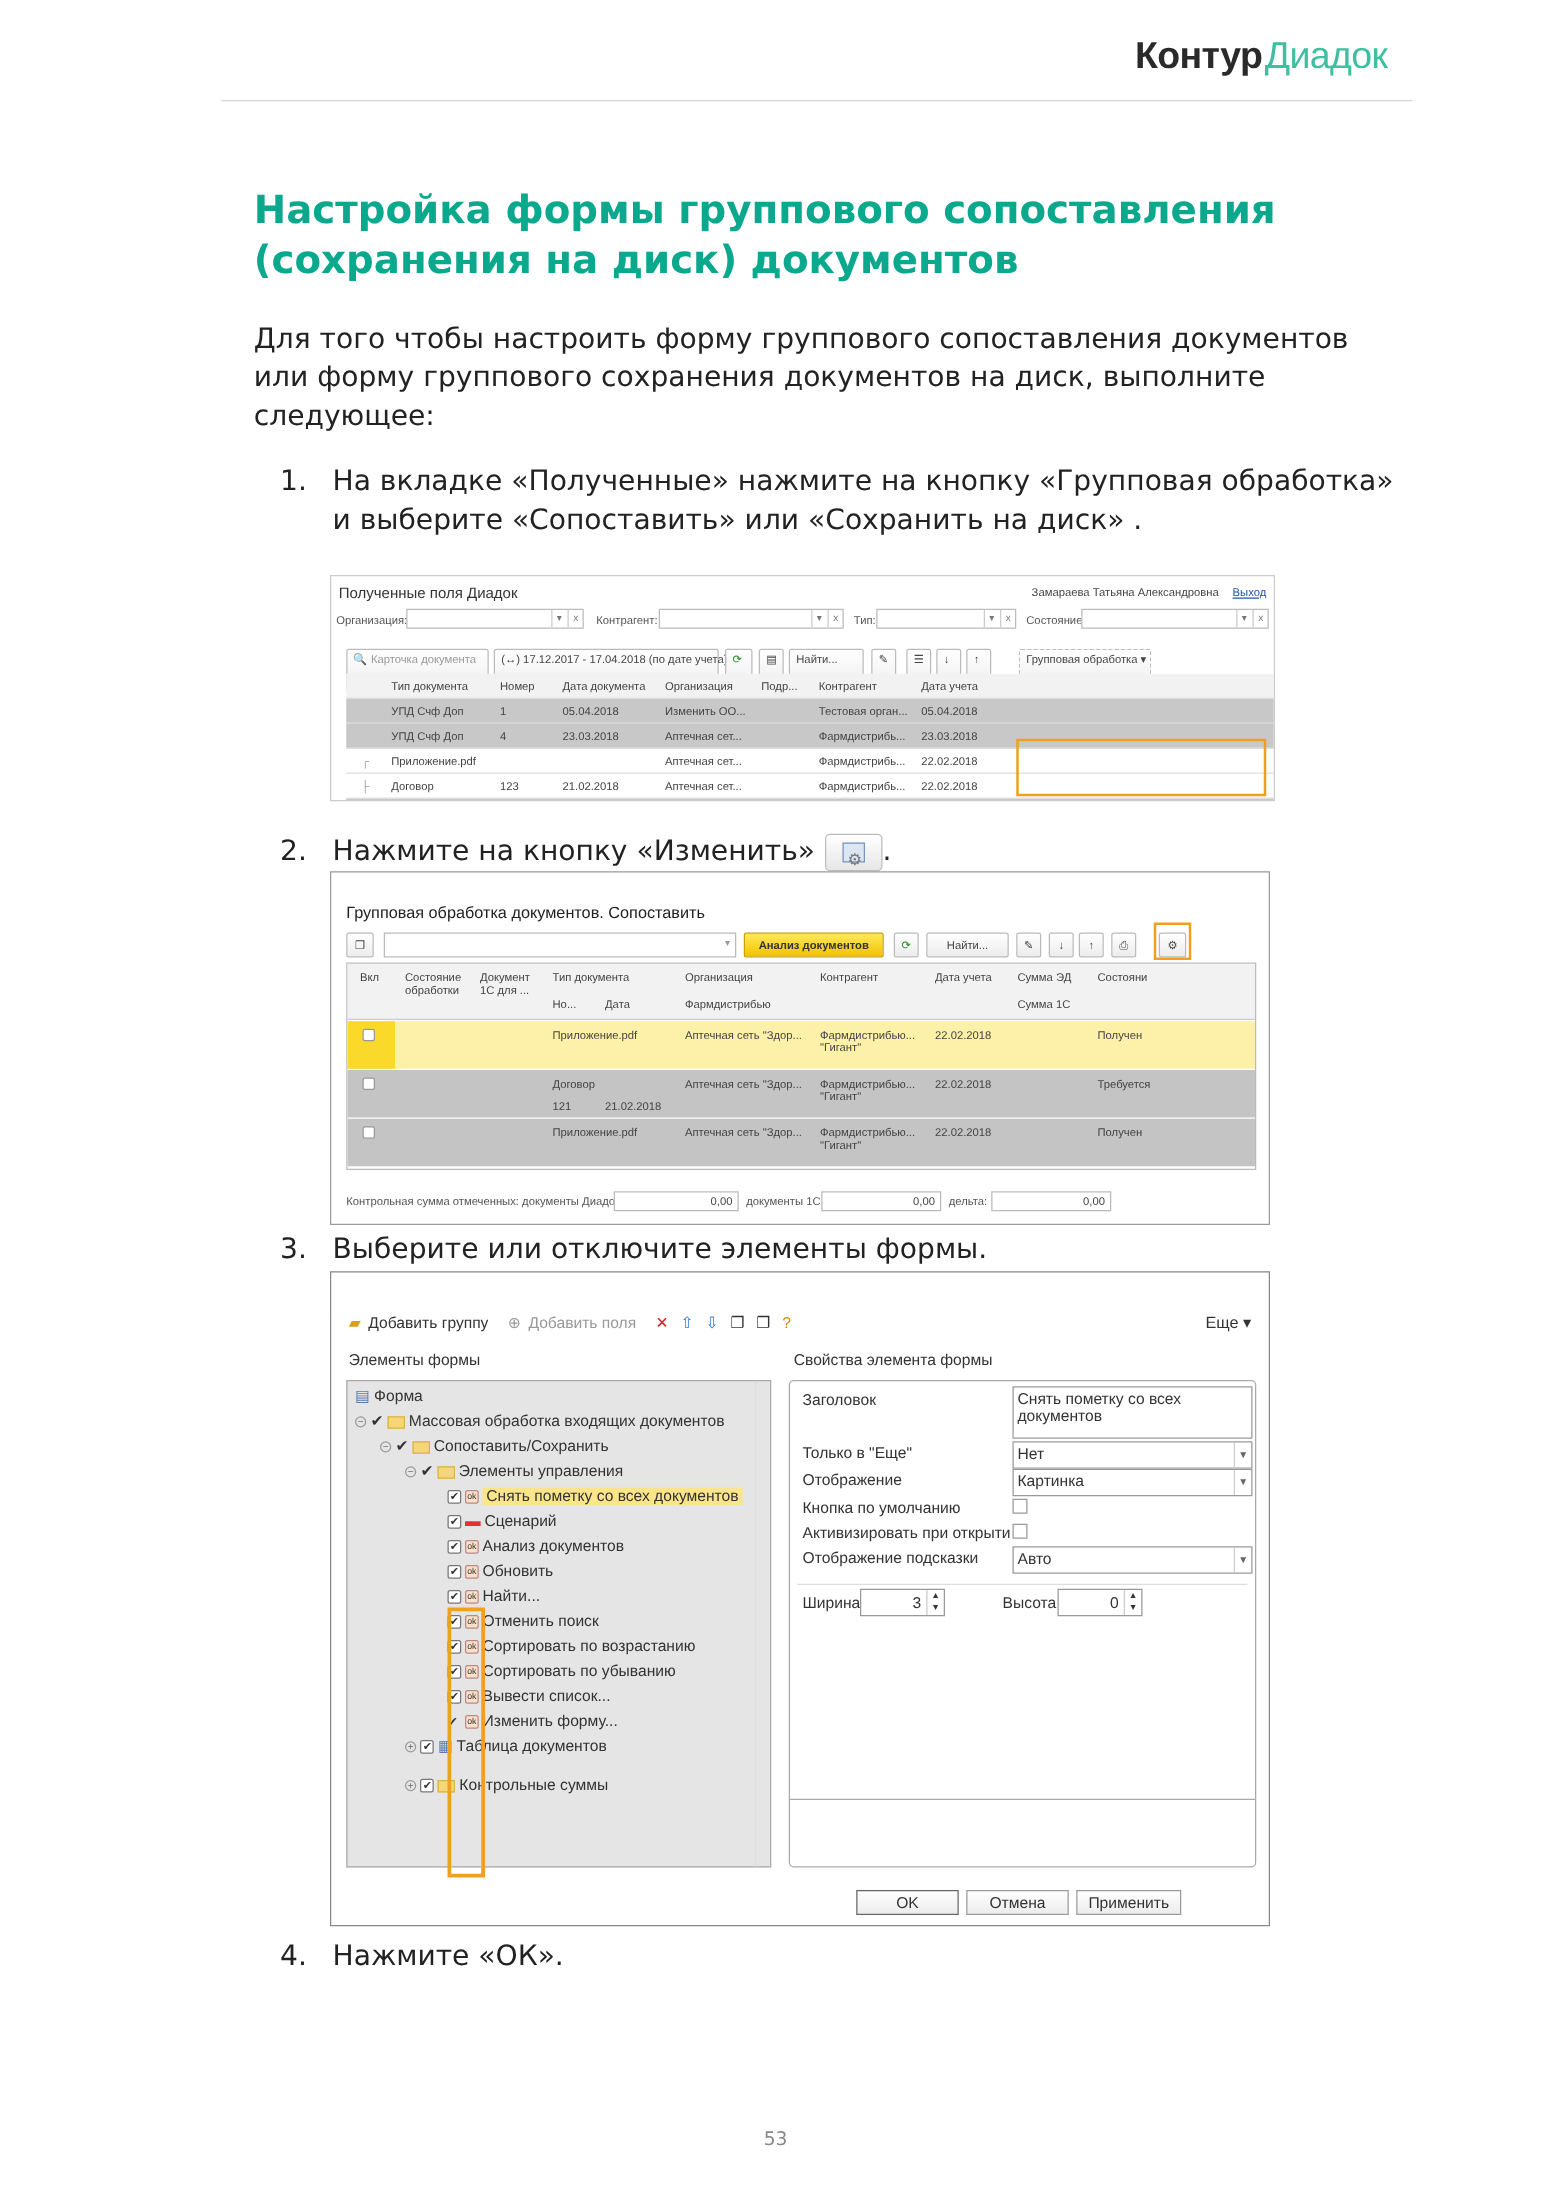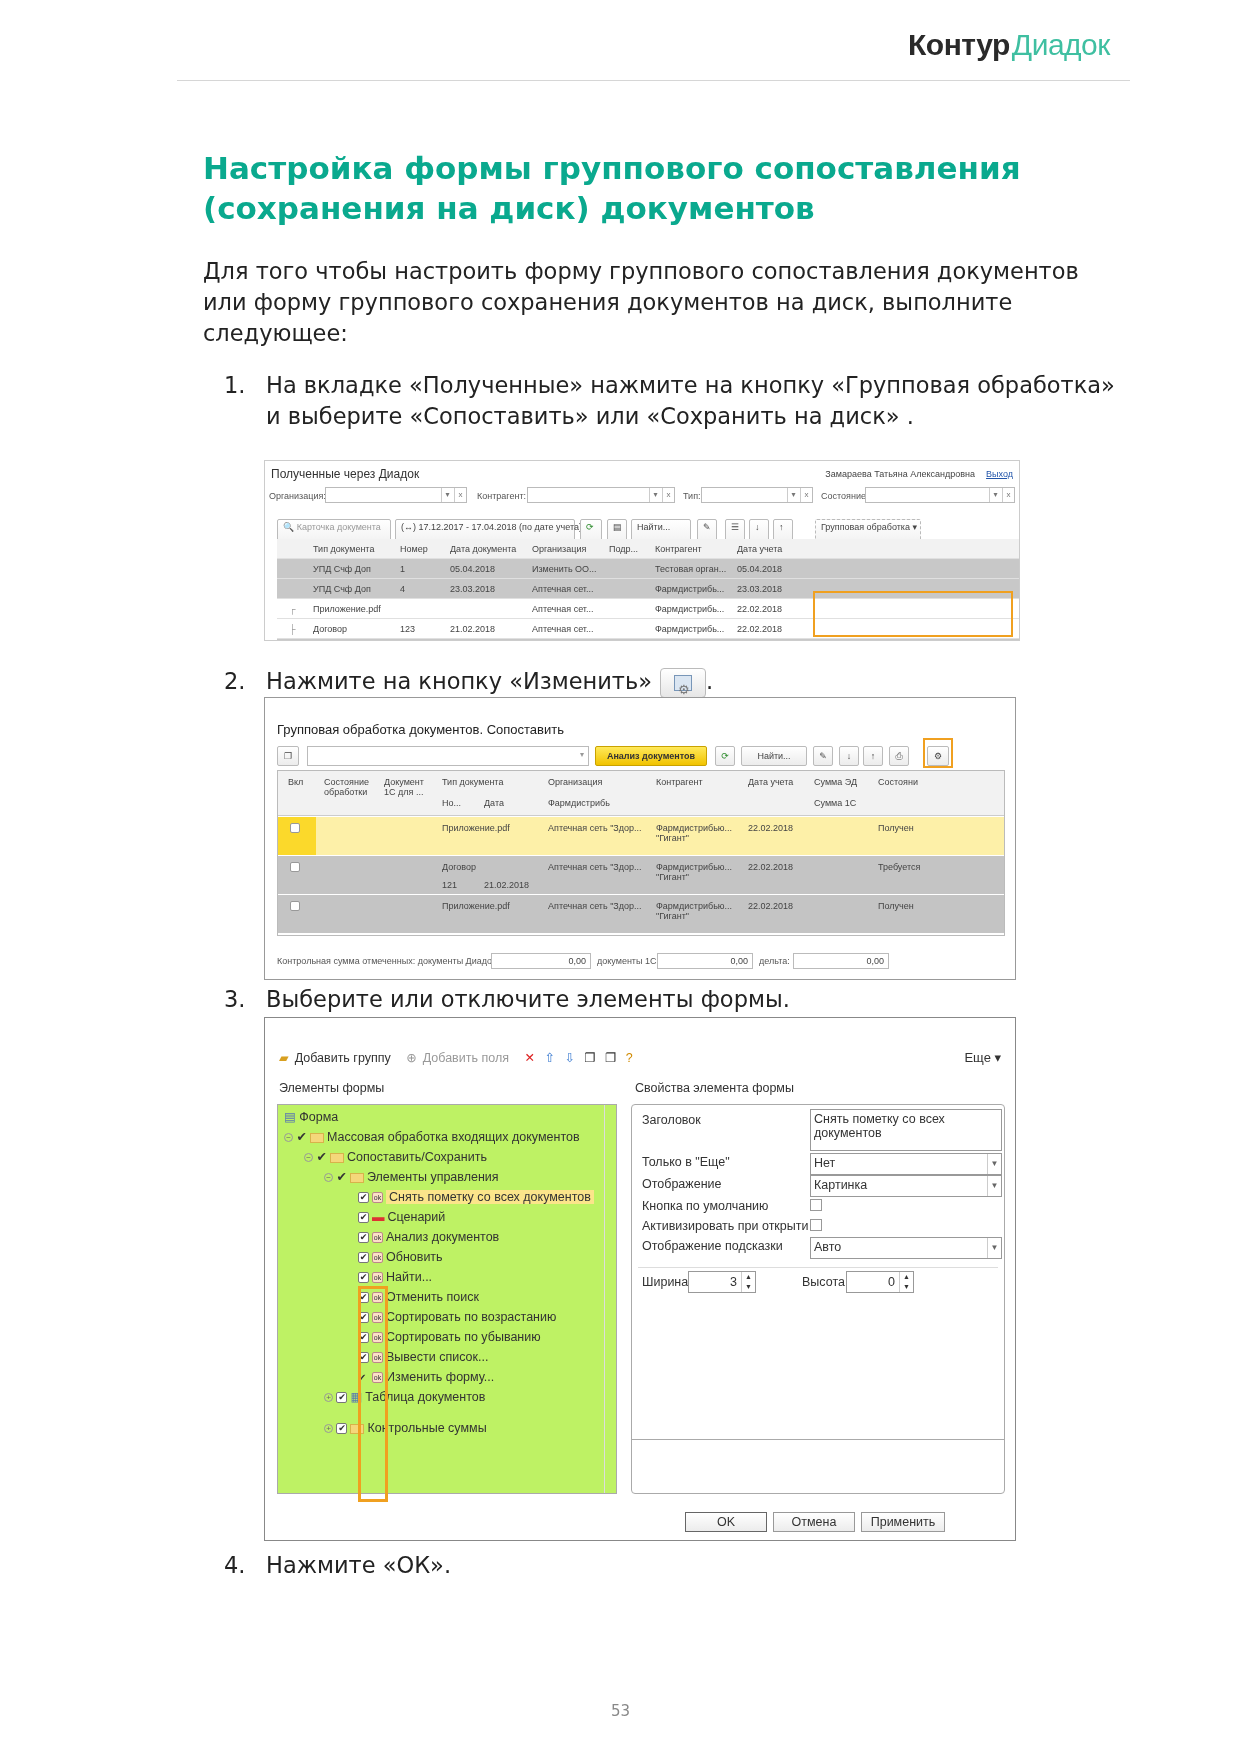--- a/index.html
+++ b/index.html
@@ -53,21 +53,21 @@
 #ss2 .foot{position:absolute;left:12px;top:258px;font-size:9px;color:#555;width:740px}
 #ss2 .num{position:absolute;top:255px;height:16px;border:1px solid #bbb;background:#fff;text-align:right;padding-right:4px;line-height:14px;font-size:9px}
 
 #ss3{left:264px;top:1017px;width:752px;height:524px;border:1px solid #888;font-size:12px;color:#333}
 #ss3 .bar{position:absolute;left:0;top:0;width:100%;height:22px;background:linear-gradient(#f4f4f4,#d6d6d6);border-bottom:1px solid #aaa;font-size:11px;line-height:22px;padding-left:8px}
 #ss3 .bar .x{position:absolute;right:8px;top:0;font-size:14px;font-weight:bold}
 #ss3 .tools{position:absolute;left:14px;top:32px;font-size:12.5px;white-space:nowrap}
 #ss3 .tools span{margin-right:6px}
 #ss3 .more{position:absolute;right:14px;top:32px;font-size:13px}
 #ss3 .lbl{position:absolute;top:63px;font-size:12.5px}
-#ss3 .tree{position:absolute;left:12px;top:86px;width:340px;height:390px;border:1px solid #aaa;background:#bef264}
+#ss3 .tree{position:absolute;left:12px;top:86px;width:340px;height:390px;border:1px solid #aaa;background:#e5e5e5}
 #ss3 .ti{position:absolute;font-size:12.5px;white-space:nowrap;height:20px;line-height:20px}
 #ss3 .ck{display:inline-block;width:11px;height:11px;border:1px solid #777;border-radius:2px;font-size:9px;line-height:9px;text-align:center;vertical-align:middle;background:#fff}
 #ss3 .fold{display:inline-block;width:14px;height:10px;background:#f5d77a;border:1px solid #d8b24a;vertical-align:middle;margin:0 3px}
 #ss3 .btnic{display:inline-block;width:11px;height:11px;border:1px solid #b88;border-radius:2px;background:#fbe0c8;vertical-align:middle;margin:0 3px;font-size:7px;line-height:9px;text-align:center}
 #ss3 .pm{display:inline-block;width:9px;height:9px;border:1px solid #999;border-radius:5px;font-size:8px;line-height:7px;text-align:center;color:#666;vertical-align:middle}
 #ss3 .obox{position:absolute;left:80px;top:181px;width:30px;height:216px;border:3px solid #f0a020}
 #ss3 .scroll{position:absolute;right:0;top:0;width:12px;height:100%;border-left:1px solid #ddd}
 #ss3 .props{position:absolute;left:366px;top:86px;width:374px;height:390px;border:1px solid #aaa;border-radius:4px;background:#fff}
 #ss3 .pl{position:absolute;left:10px;font-size:12.5px}
 #ss3 .pv{position:absolute;left:178px;width:192px;height:22px;border:1px solid #999;background:#fff;font-size:12.5px;padding:2px 3px}
@@ -83,21 +83,21 @@
 
 <div class="logo"><span class="a">Контур</span><span class="b">Диадок</span></div>
 <div class="hr"></div>
 
 <h1>Настройка формы группового сопоставления (сохранения на диск) документов</h1>
 <p class="intro">Для того чтобы настроить форму группового сопоставления документов или форму группового сохранения документов на диск, выполните следующее:</p>
 
 <div class="step" style="top:370px"><span class="n">1.</span><span class="t">На вкладке «Полученные» нажмите на кнопку «Групповая обработка» и выберите «Сопоставить» или «Сохранить на диск» .</span></div>
 
 <div class="ss" id="ss1">
-  <div class="ttl">Полученные через Диадок</div>
+  <div class="ttl">Полученные поля Диадок</div>
   <div class="user">Замараева Татьяна Александровна</div>
   <div class="exit">Выход</div>
   <span class="flbl" style="left:4px">Организация:</span>
   <div class="fin" style="left:60px;width:142px">
       <span class="dd" style="right:13px">▾</span>
       <span class="x" style="right:0">x</span>
     </div>
   <span class="flbl" style="left:212px">Контрагент:</span>
   <div class="fin" style="left:262px;width:148px">
       <span class="dd" style="right:13px">▾</span>
@@ -189,21 +189,21 @@
   <div class="hl2"></div>
   <div class="grid">
     <div class="hrow">
       <span class="c" style="left:10px;top:6px">Вкл</span>
       <span class="c" style="left:46px;top:6px;width:50px;white-space:normal">Состояние обработки</span>
       <span class="c" style="left:106px;top:6px;width:46px;white-space:normal">Документ 1С для ...</span>
       <span class="c" style="left:164px;top:6px">Тип документа</span>
       <span class="c" style="left:164px;top:27px">Но...</span>
       <span class="c" style="left:206px;top:27px">Дата</span>
       <span class="c" style="left:270px;top:6px">Организация</span>
-      <span class="c" style="left:270px;top:27px">Фармдистрибь</span>
+      <span class="c" style="left:270px;top:27px">Фармдистрибью</span>
       <span class="c" style="left:378px;top:6px">Контрагент</span>
       <span class="c" style="left:470px;top:6px">Дата учета</span>
       <span class="c" style="left:536px;top:6px">Сумма ЭД</span>
       <span class="c" style="left:536px;top:27px">Сумма 1С</span>
       <span class="c" style="left:600px;top:6px">Состояни</span>
     </div>
     <div class="r" style="top:46px;height:38px;background:#fdf0a8">
       <div style="position:absolute;left:0;top:0;width:38px;height:38px;background:#fbd92b"></div>
       <span class="cb" style="top:6px"></span>
       <span class="c" style="left:164px;top:6px">Приложение.pdf</span>

